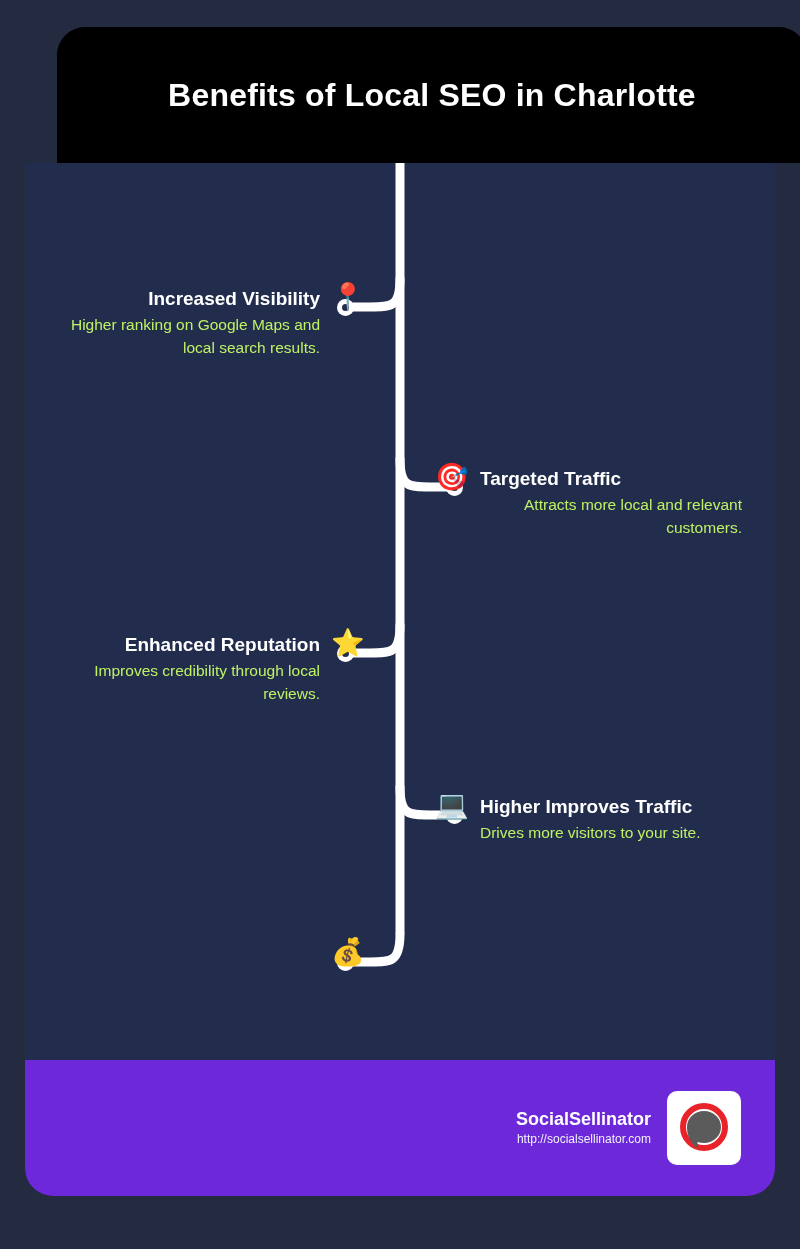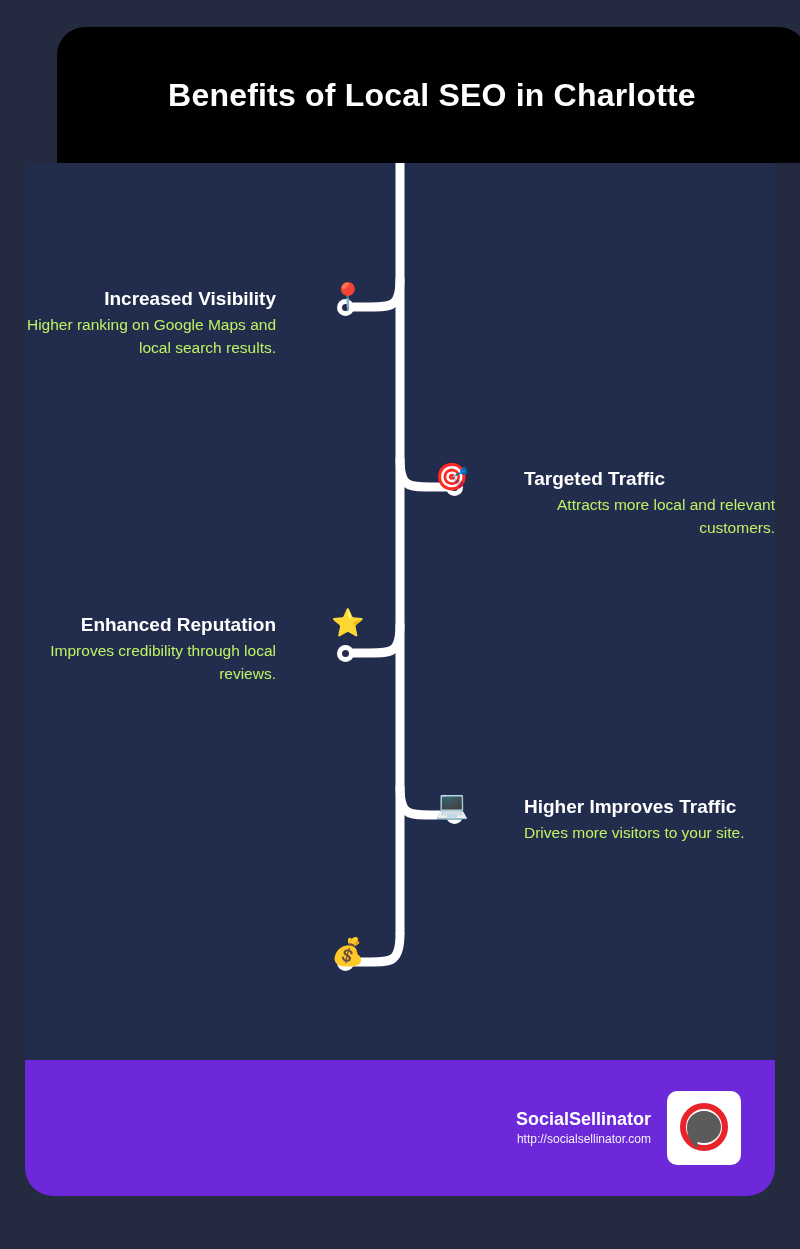--- a/index.html
+++ b/index.html
@@ -62,21 +62,20 @@
     width: 750px;
     height: 897px;
     pointer-events: none;
   }
 
   
   .row {
     position: absolute;
     display: flex;
     align-items: flex-start;
-    gap: 44px;
   }
   .row-left {
     right: 375px;
     flex-direction: row;
     justify-content: flex-end;
     text-align: right;
   }
   .row-right {
     left: 375px;
     flex-direction: row;
@@ -221,21 +220,21 @@
     </div>
 
     <div class="row row-right" style="top:305px;">
       <div class="row-emoji">🎯</div>
       <div class="row-texts">
         <div class="row-title">Targeted Traffic</div>
         <div class="row-desc">Attracts more local and relevant customers.</div>
       </div>
     </div>
 
-    <div class="row row-left" style="top:451px;">
+    <div class="row row-left" style="top:471px;">
       <div class="row-texts">
         <div class="row-title">Enhanced Reputation</div>
         <div class="row-desc">Improves credibility through local reviews.</div>
       </div>
       <div class="row-emoji">⭐</div>
     </div>
 
     <div class="row row-right" style="top:633px;">
       <div class="row-emoji">💻</div>
       <div class="row-texts">

